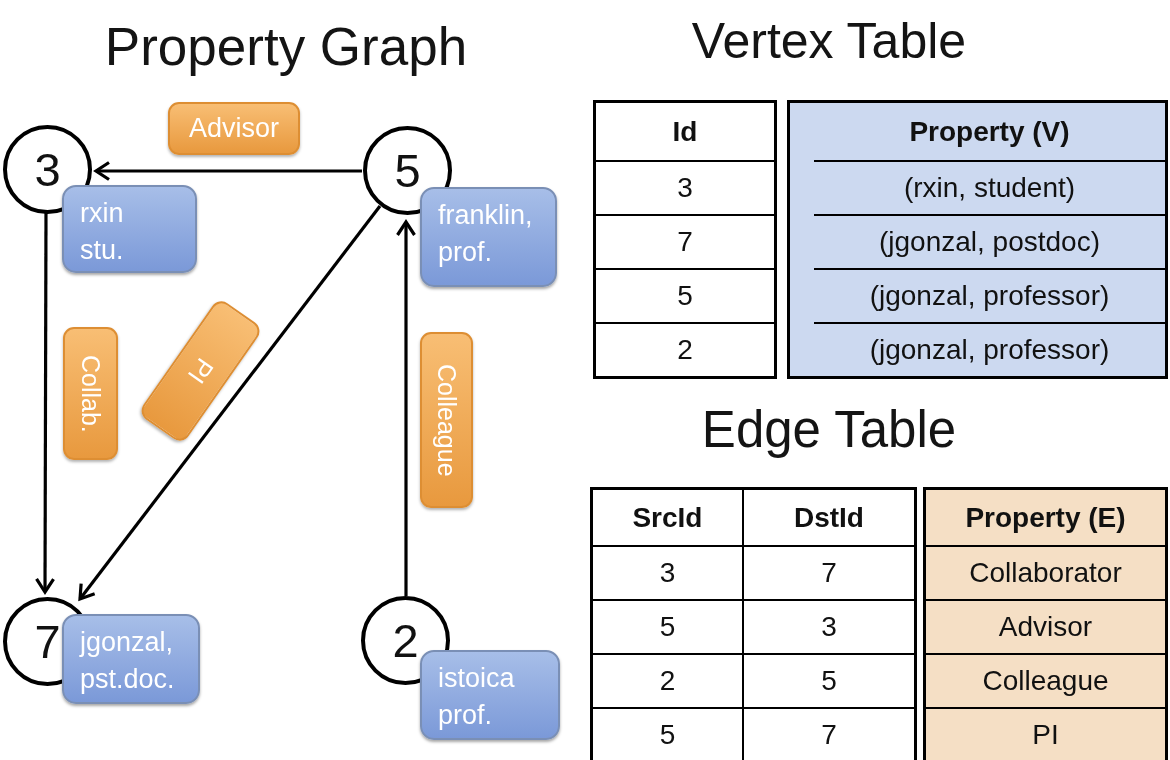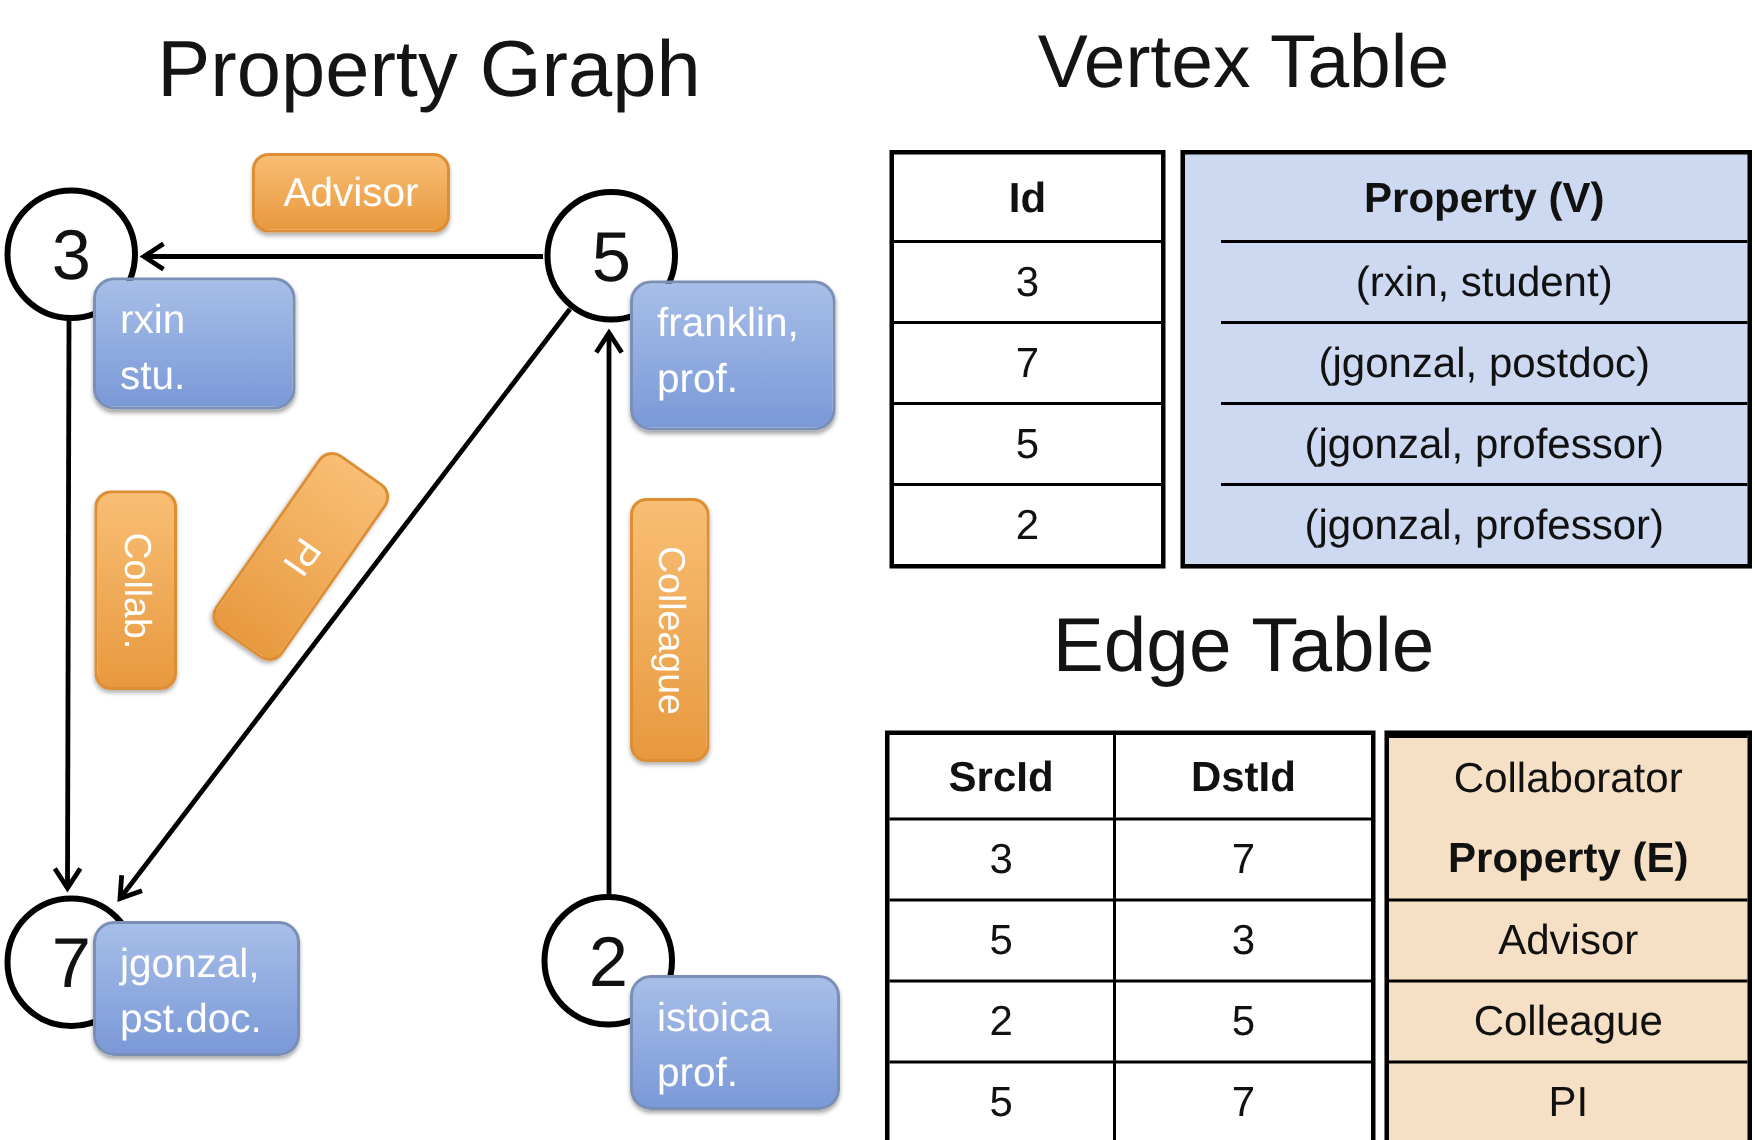--- a/index.html
+++ b/index.html
@@ -136,20 +136,20 @@
     <div class="cell">7</div>
     <div class="cell br">5</div>
     <div class="cell">3</div>
     <div class="cell br">2</div>
     <div class="cell">5</div>
     <div class="cell br">5</div>
     <div class="cell">7</div>
   </div>
 
   <div class="tbl peachfill" id="etbl-prop">
+    <div class="cell hdr nb">Property (E)</div>
     <div class="cell">Collaborator</div>
-    <div class="cell hdr nb">Property (E)</div>
     <div class="cell">Advisor</div>
     <div class="cell">Colleague</div>
     <div class="cell">PI</div>
   </div>
 
 </div>
 
 </body></html>

